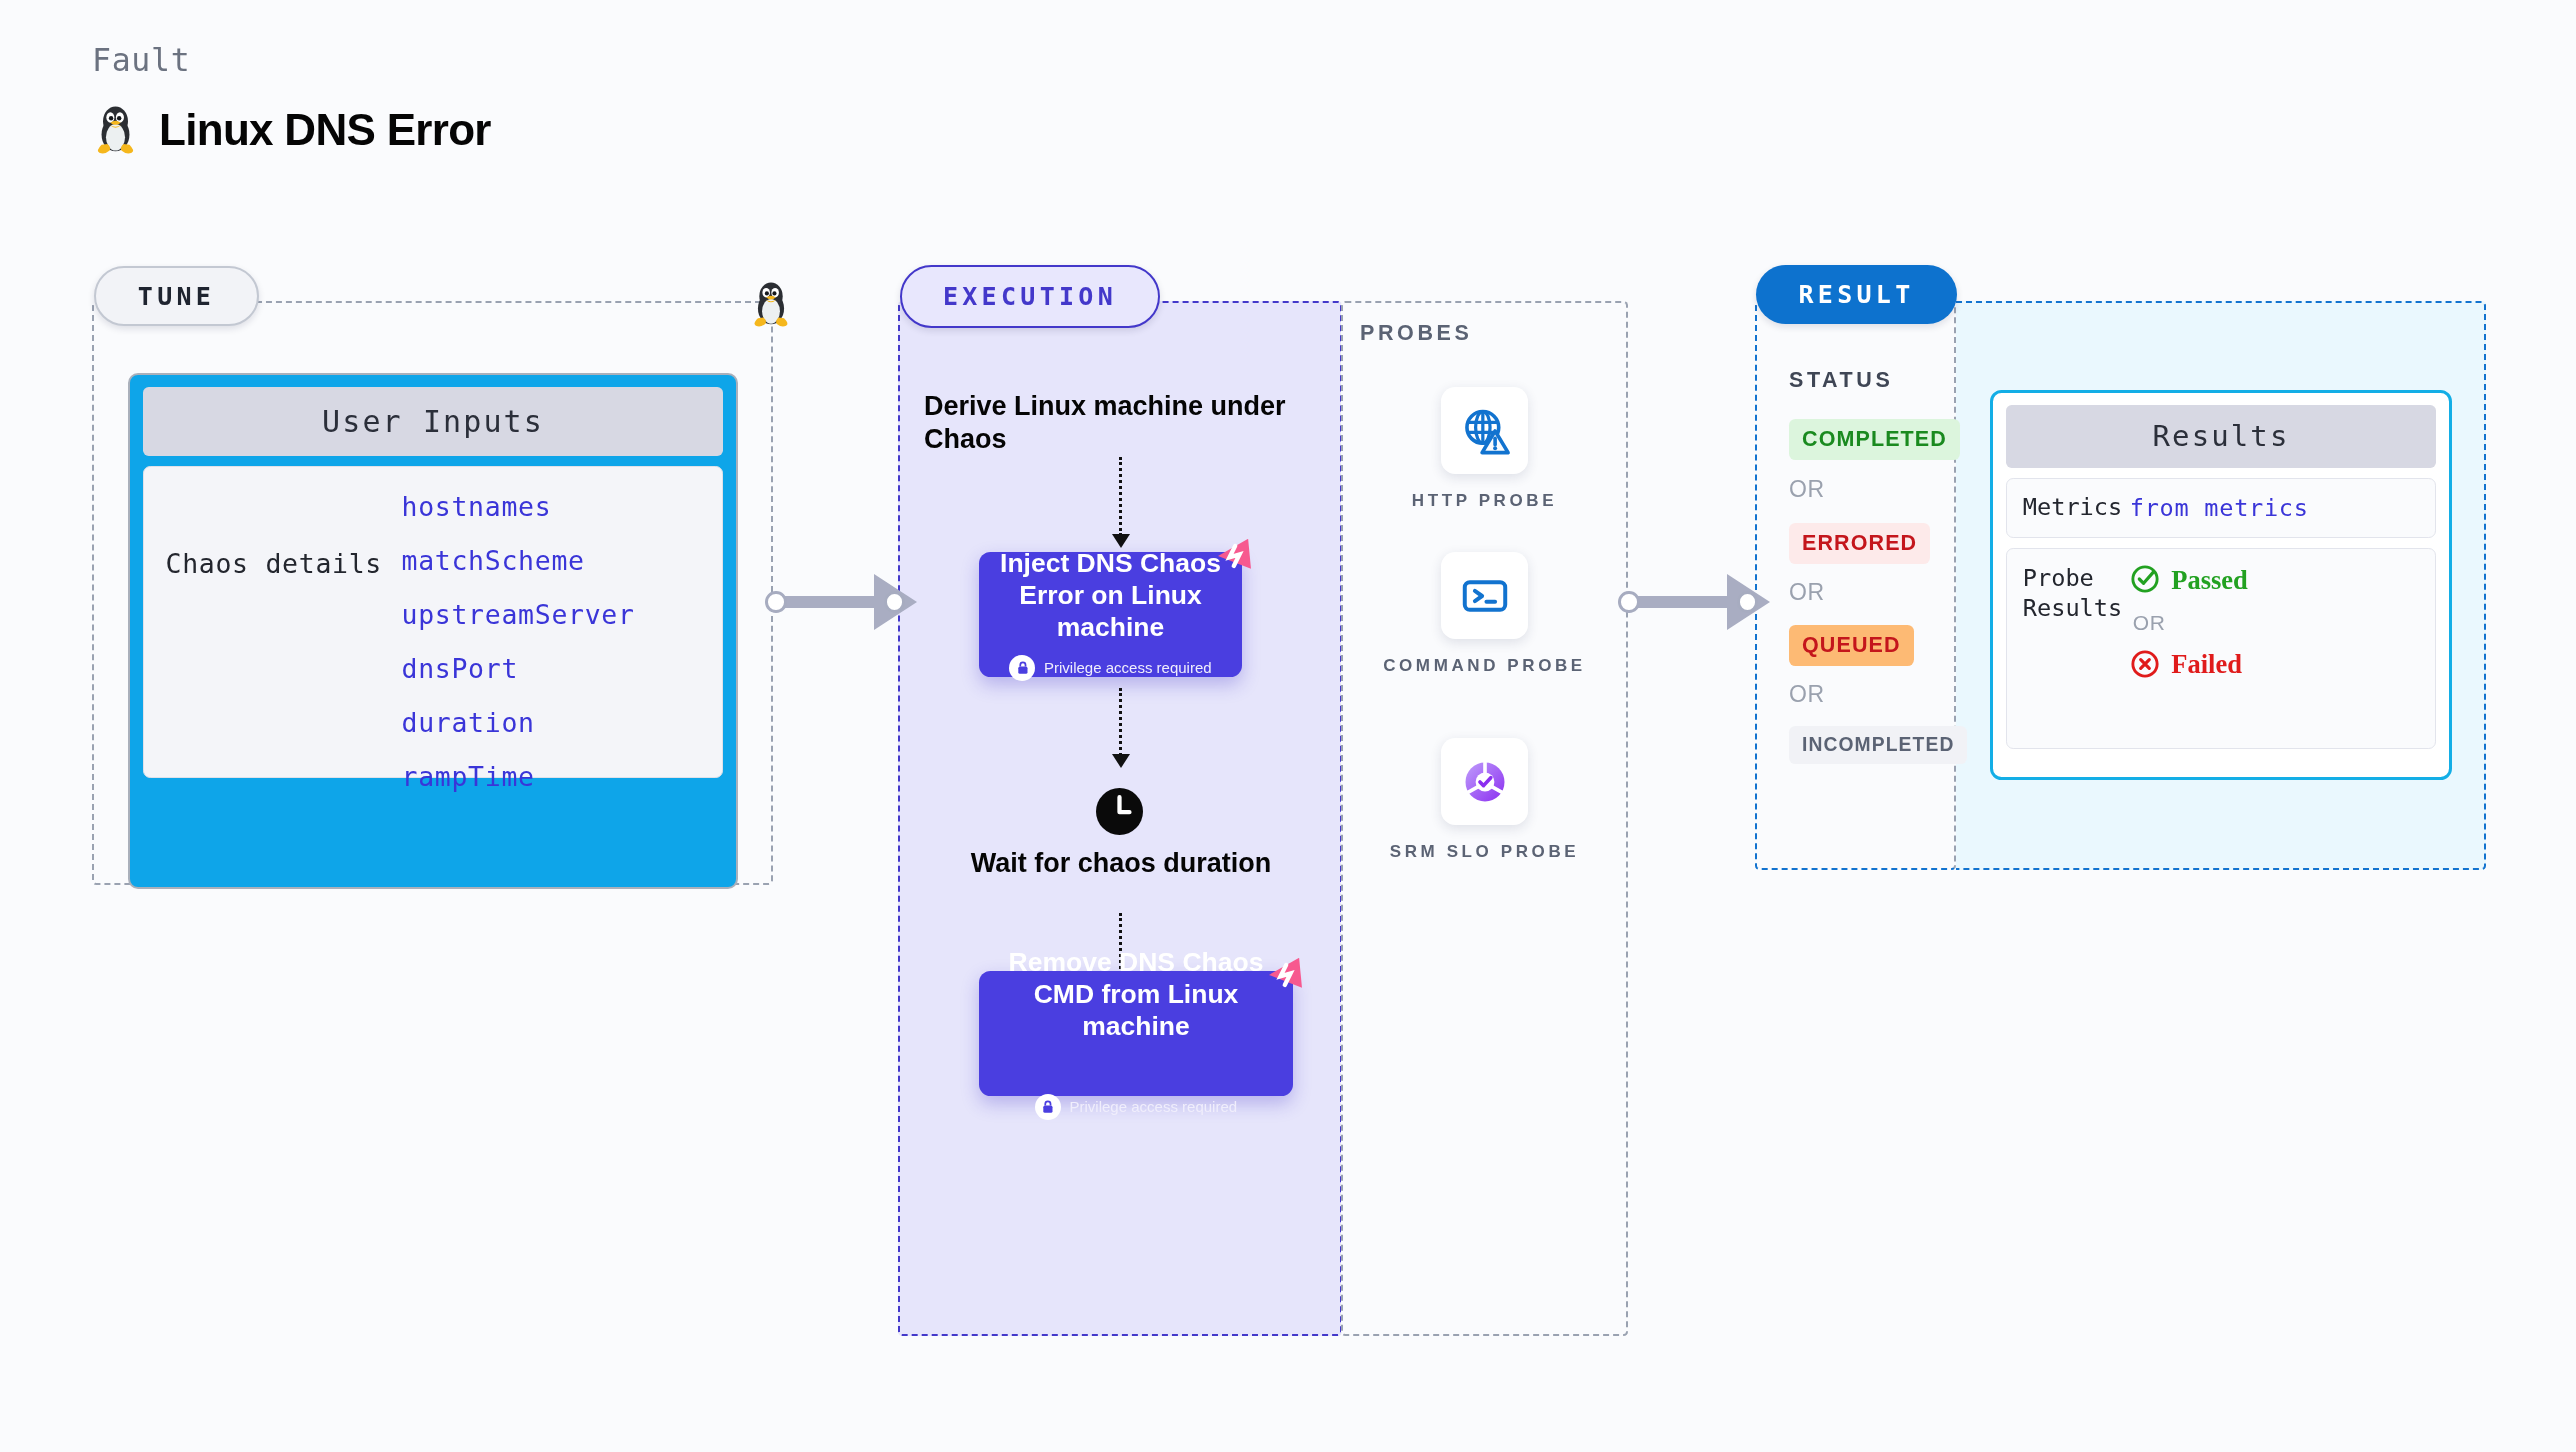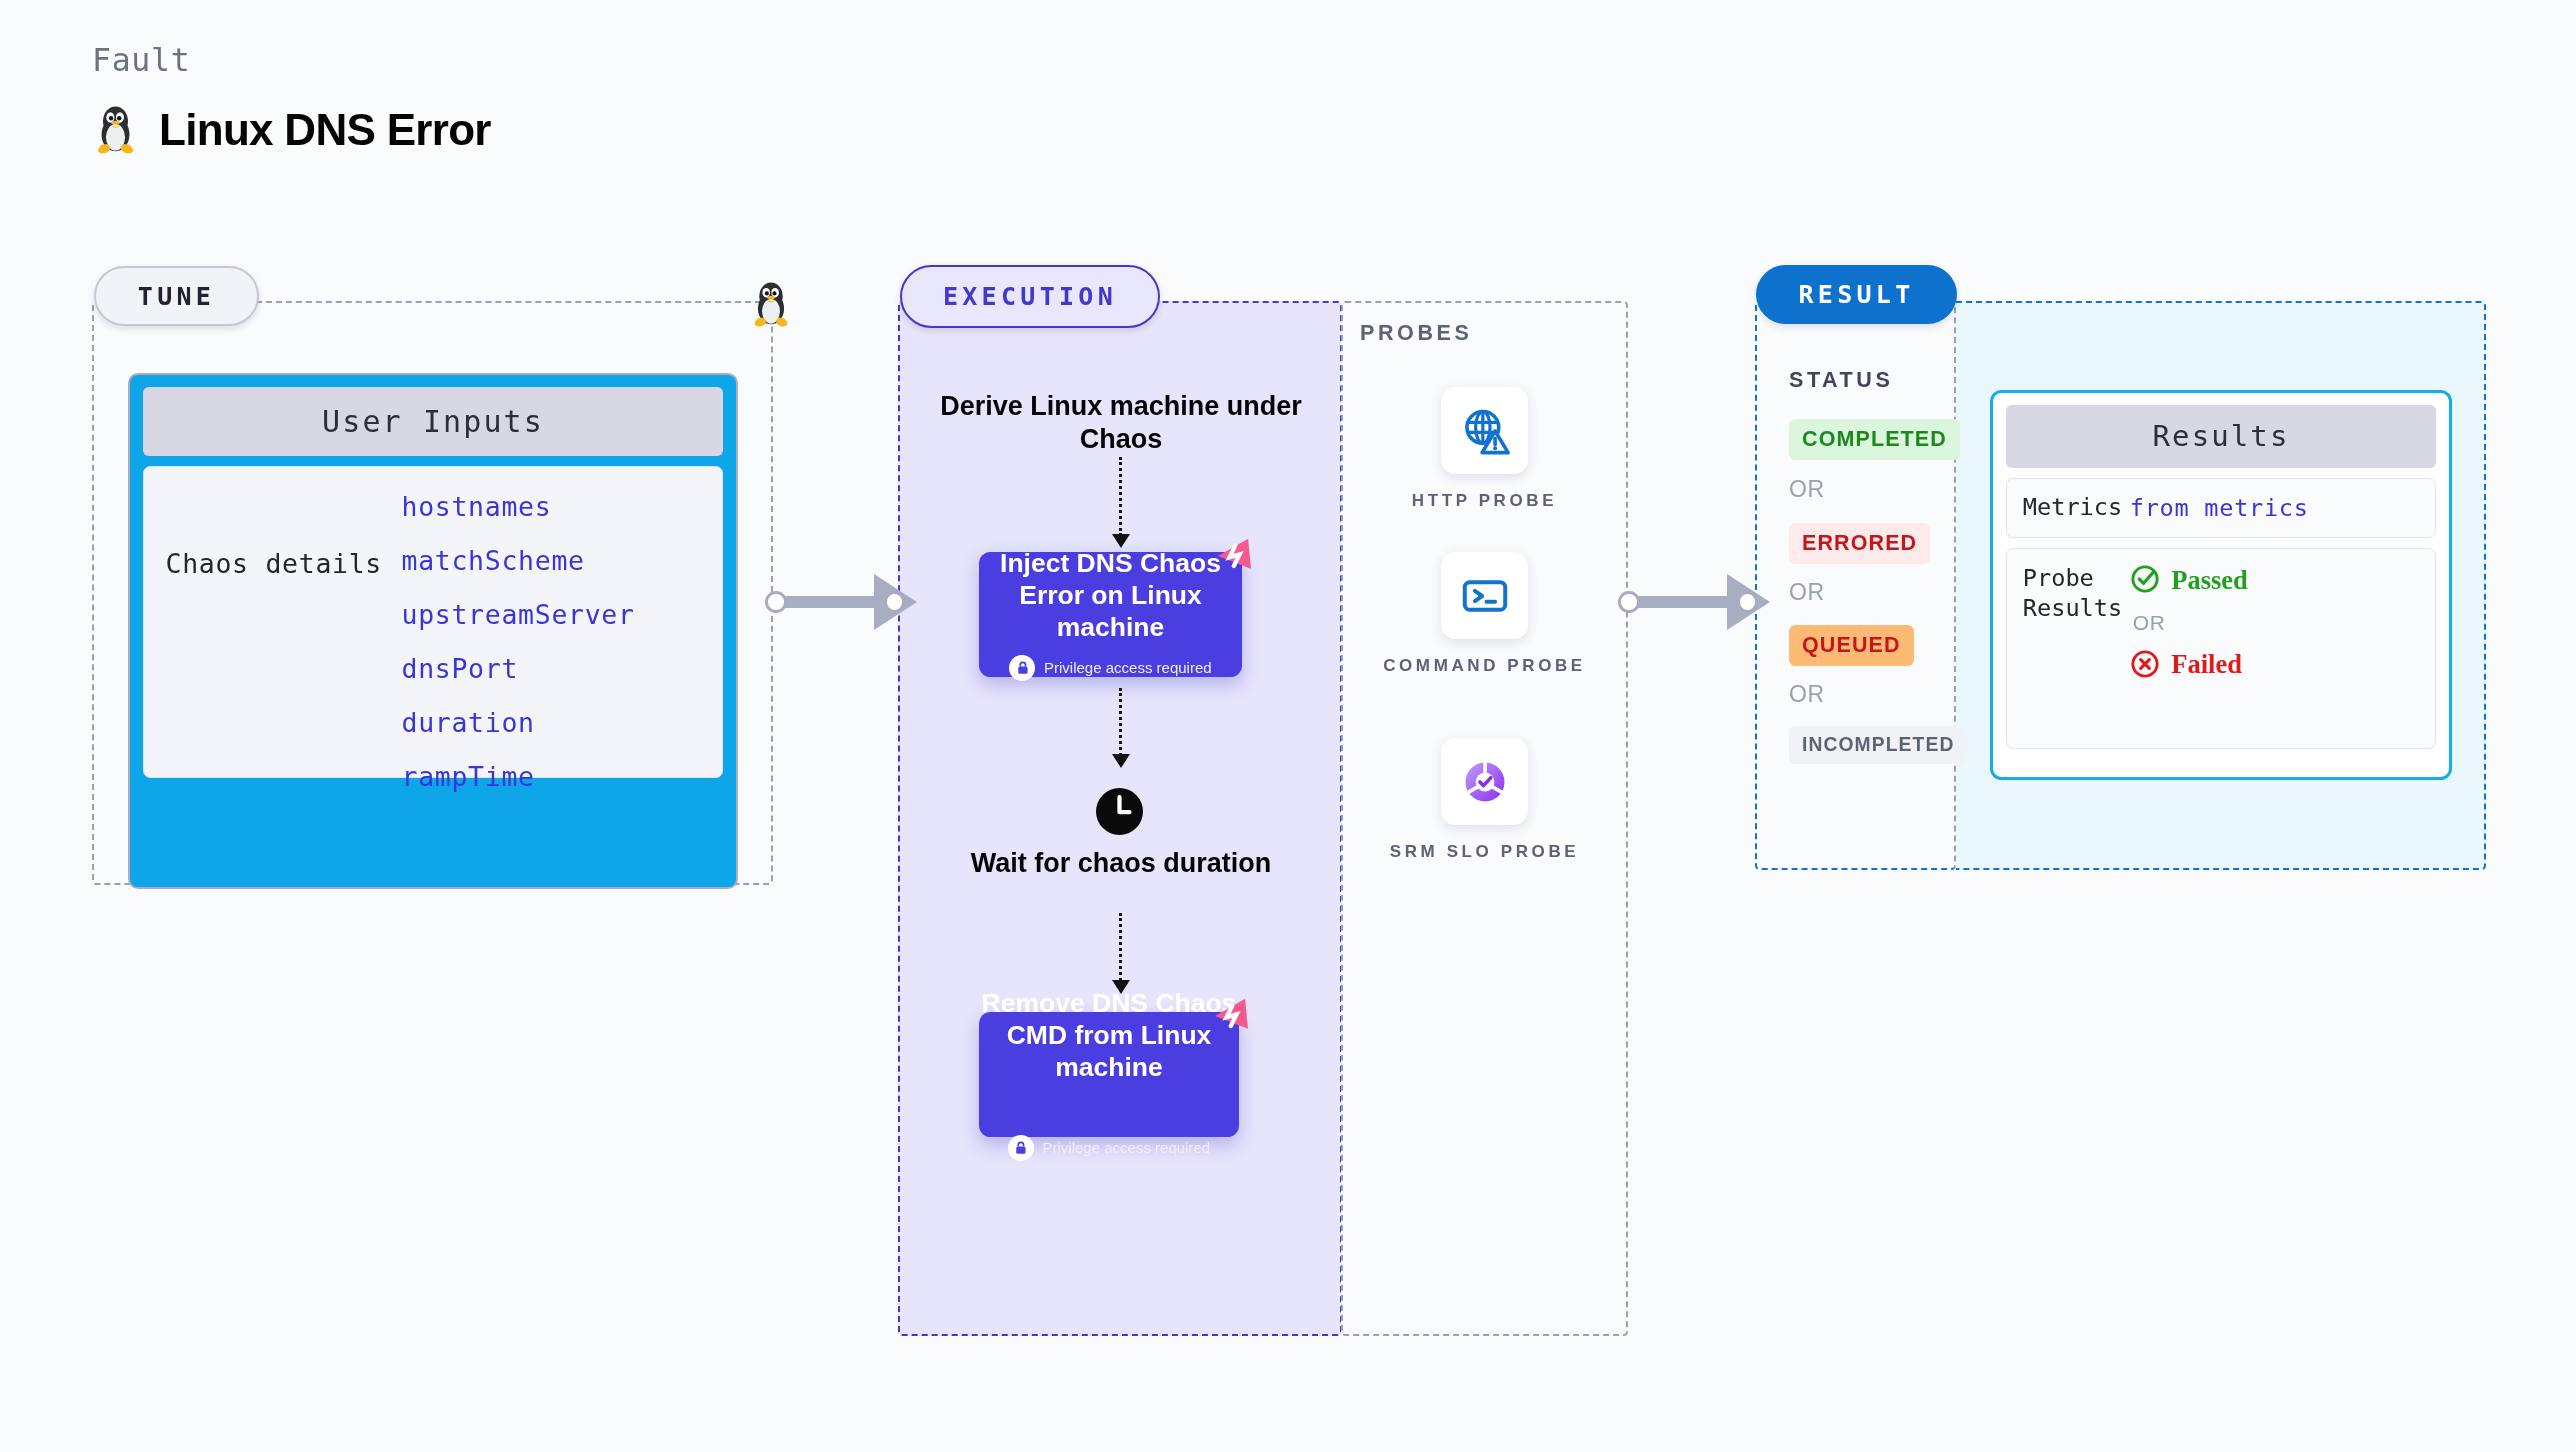--- a/index.html
+++ b/index.html
@@ -44,21 +44,21 @@
   #ui-param-list{display:flex;flex-direction:column;gap:23px;}
   .param{font-size:26.5px;color:#3a35d8;letter-spacing:0.7px;}
 
   
   #exec-box{left:898px;top:301px;width:444px;height:1035px;
      border:2.9px dashed #4338ca;border-radius:4.3px;background:#e6e5fb;}
   #exec-pill{left:900px;top:265px;width:256px;height:59px;background:#e8e7fd;
      border:2.9px solid #4338ca;}
   #exec-pill span{color:#4338ca;}
 
-  #exec-step-title{position:absolute;left:924px;top:390px;width:394px;text-align:center;
+  #exec-step-title{position:absolute;left:924px;top:390px;width:394px;
      font-size:27px;font-weight:bold;color:#050505;line-height:1.22;}
   .conn-v{position:absolute;width:0;border-left:3.6px dotted #111;}
   .arrow-head{position:absolute;width:0;height:0;border-left:9.3px solid transparent;
      border-right:9.3px solid transparent;border-top:14.3px solid #111;}
 
   .chaos-node{position:absolute;background:#4a3ee0;border-radius:11.5px;
      box-shadow:0 7.2px 18.6px rgba(60,45,200,.28);box-sizing:border-box;
      display:flex;flex-direction:column;align-items:center;justify-content:center;}
   .chaos-title{font-size:26.5px;font-weight:bold;color:#fff;text-align:center;line-height:1.2;}
   .priv{display:flex;align-items:center;gap:8.6px;margin-top:11.5px;}
@@ -222,21 +222,21 @@
   <svg width="47" height="47" viewBox="0 0 66 66">
     <circle cx="33" cy="33" r="33" fill="#0a0a0a"></circle>
     <path d="M33 13 V34 H47" stroke="#fff" stroke-width="6" fill="none" stroke-linecap="round" stroke-linejoin="round"></path>
   </svg>
 </div>
 <div id="wait-title">Wait for chaos duration</div>
 
 <div class="conn-v" style="left:1119px;top:913px;height:68px;"></div>
 <div class="arrow-head" style="left:1112px;top:980px;"></div>
 
-<div class="chaos-node" style="left:979px;top:1012px;width:260px;height:125px;gap:40px;">
+<div class="chaos-node" style="left:979px;top:971px;width:314px;height:125px;gap:40px;">
   <span class="hce-badge">
     <svg width="53" height="53" viewBox="0 0 74 74">
       <path d="M14 32 L56 8 L60 50 Z" fill="#f7598f"></path>
       <path d="M38 18 L30 34 L44 30 L36 46" stroke="#fff" stroke-width="6" fill="none" stroke-linecap="round"></path>
     </svg>
   </span>
   <div class="chaos-title">Remove DNS Chaos CMD from Linux machine</div>
   <div class="priv">
     <span class="lockcirc">
       <svg width="15.8" height="15.8" viewBox="0 0 24 24">

